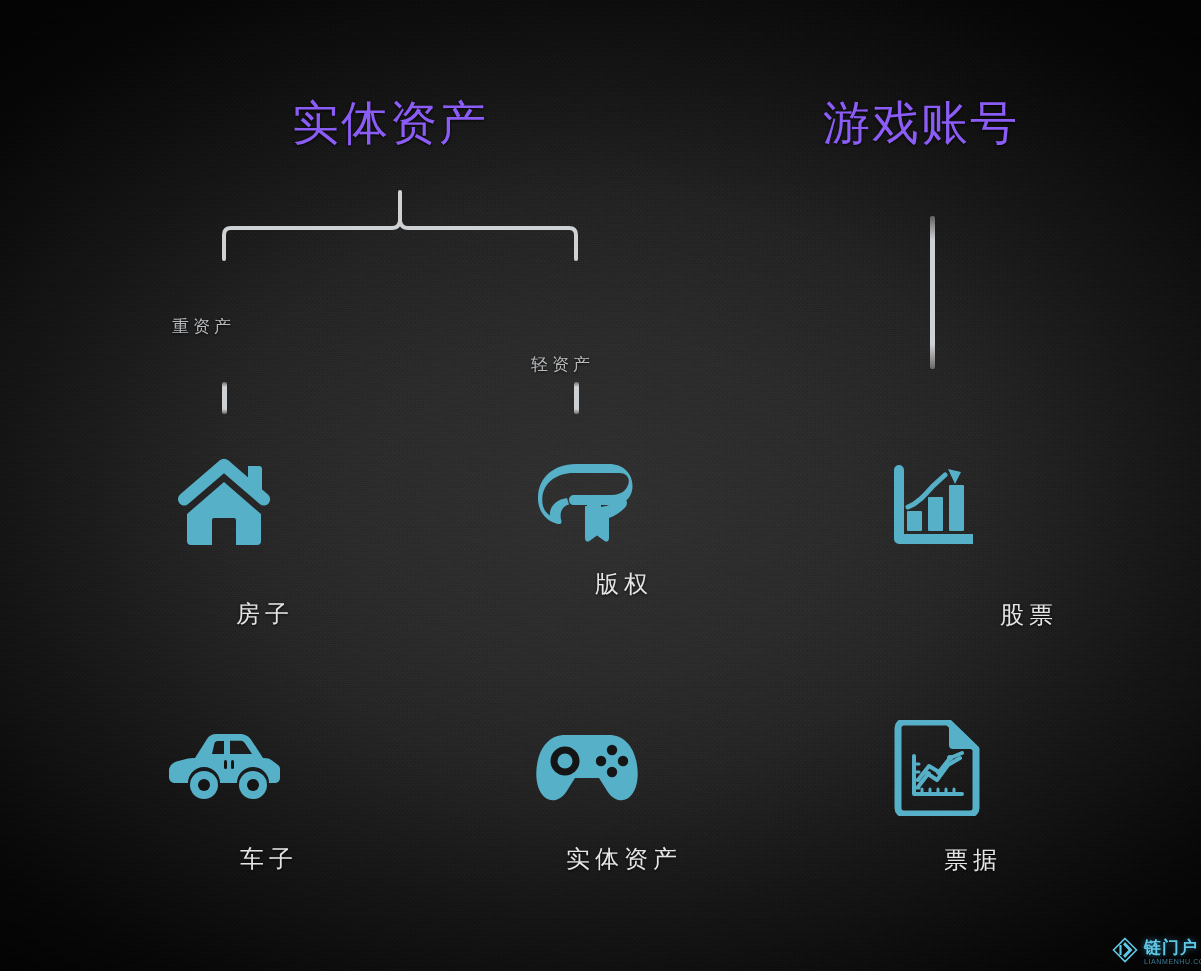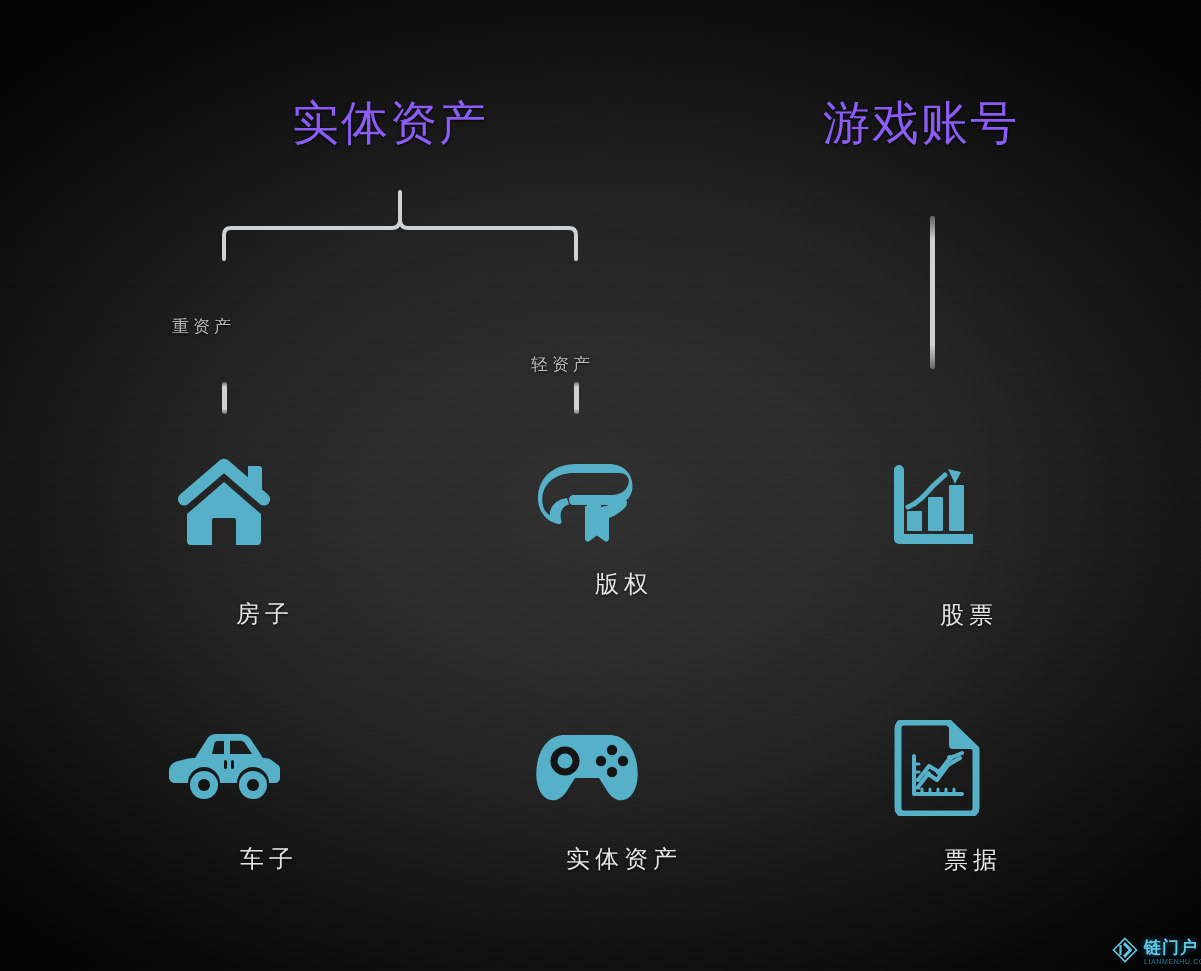--- a/index.html
+++ b/index.html
@@ -195,21 +195,21 @@
       <rect x="16" y="48" width="15" height="20" rx="1"></rect>
       <rect x="37" y="34" width="15" height="34" rx="1"></rect>
       <rect x="58" y="22" width="15" height="46" rx="1"></rect>
       <path d="M17 44 C27 40 34 32 42 23 L54 12" stroke="#55b0c8" stroke-width="5" fill="none" stroke-linecap="round"></path>
       <path d="M57 6 L70 9 L64 21 Z"></path>
     </svg>
   </div>
 
   <div class="itemlabel" style="left:224px; top:598px;">房子</div>
   <div class="itemlabel" style="left:583px; top:568px;">版权</div>
-  <div class="itemlabel" style="left:928px; top:599px;">股票</div>
+  <div class="itemlabel" style="left:988px; top:599px;">股票</div>
 
   <div class="icon-slot" style="left:224px; top:730px;">
     <svg width="112" height="72" viewBox="0 0 112 72" fill="#55b0c8">
       <path d="M27 28 L39 9 C41 5.6 44.4 4 48.4 4 H72 C77 4 81 6.4 83.6 10.4 L95 28 Z
                M44 24 H56 V11 H50 C48.6 11 47.4 11.6 46.6 12.8 Z
                M62 24 H84 L76.8 13 C75.6 11.4 74 10.8 72 10.8 H62 Z"></path>
       <path d="M25 28 H96 C99 28 101.6 28.8 104 30.4 L110 35
                C111.4 36 112 37.4 112 39 V48 C112 51 109.6 53 106.6 53 H101
                a16 16 0 0 0 -32 0 H52 a16 16 0 0 0 -32 0 H7 C3.6 53 1 50.6 1 47.2 V41
                C1 36.6 4 33 8.4 31.6 L20 28.4 Z"></path>

